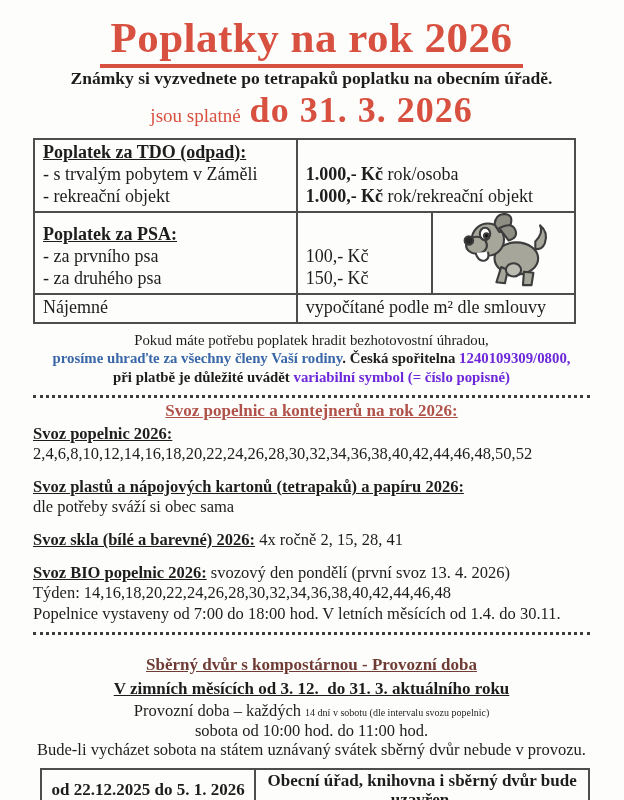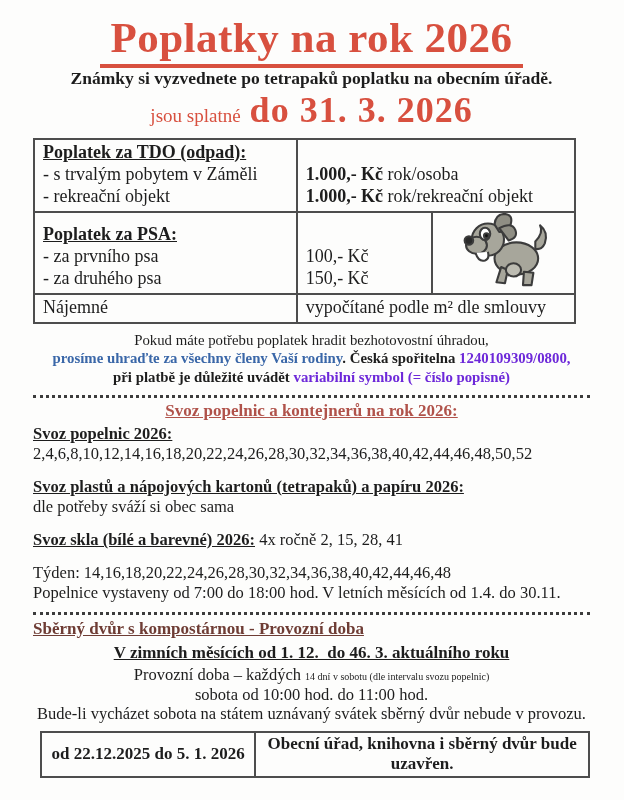--- a/index.html
+++ b/index.html
@@ -39,21 +39,21 @@
   .dotted{height:4px;border-bottom:3px dotted #3c3c3c;margin:4px 0 3px;}
 
   .sec-head-red{color:#b0524a;font-weight:bold;text-decoration:underline;
     text-align:center;font-size:17px;margin-top:2px;}
   .sec{font-size:16.5px;line-height:1.22;}
   .sec .head{font-weight:bold;text-decoration:underline;}
   .mt{margin-top:13px;}
   .mt-s{margin-top:3px;}
 
   .yard-head{color:#6e3c34;font-weight:bold;text-decoration:underline;
-    font-size:17px;margin-top:4px;}
+    text-align:center;font-size:17px;margin-top:20px;}
   .winter{font-weight:bold;text-decoration:underline;text-align:center;
     font-size:17px;margin-top:4px;white-space:pre-wrap;}
   .sched{text-align:center;font-size:16.5px;margin-top:2px;}
   .sched .small{font-size:10px;}
   .plainline{text-align:center;font-size:16.5px;line-height:1.18;}
 
   
   table.closure{border-collapse:collapse;width:550px;margin:8px 0 0 7px;
     font-size:17px;font-weight:bold;text-align:center;line-height:1.15;}
   table.closure td{border:2px solid #4d4d4d;padding:1px 6px 2px;}
@@ -144,28 +144,29 @@
   </div>
 
   <div class="sec mt">
     <div class="head">Svoz plastů a nápojových kartonů (tetrapaků) a papíru 2026:</div>
     <div>dle potřeby sváží si obec sama</div>
   </div>
 
   <div class="sec mt"><span class="head">Svoz skla (bílé a barevné) 2026:</span><span> 4x ročně 2, 15, 28, 41</span></div>
 
   <div class="sec mt">
+    <div><span class="head">Svoz BIO popelnic 2026:</span><span> svozový den pondělí (první svoz 13. 4. 2026)</span></div>
     <div>Týden: 14,16,18,20,22,24,26,28,30,32,34,36,38,40,42,44,46,48</div>
     <div>Popelnice vystaveny od 7:00 do 18:00 hod. V letních měsících od 1.4. do 30.11.</div>
   </div>
 
   <div class="dotted"></div>
 
   <div class="yard-head">Sběrný dvůr s kompostárnou - Provozní doba</div>
-  <div class="winter">V zimních měsících od 1. 12.  do 46. 3. aktuálního roku</div>
+  <div class="winter">V zimních měsících od 3. 12.  do 31. 3. aktuálního roku</div>
   <div class="sched"><span>Provozní doba – každých </span><span class="small">14 dní v sobotu (dle intervalu svozu popelnic)</span></div>
   <div class="plainline">sobota od 10:00 hod. do 11:00 hod.</div>
   <div class="plainline">Bude-li vycházet sobota na státem uznávaný svátek sběrný dvůr nebude v provozu.</div>
 
   <table class="closure">
     <colgroup>
         <col style="width:215px">
         <col style="width:335px">
       </colgroup>
     <tbody>

